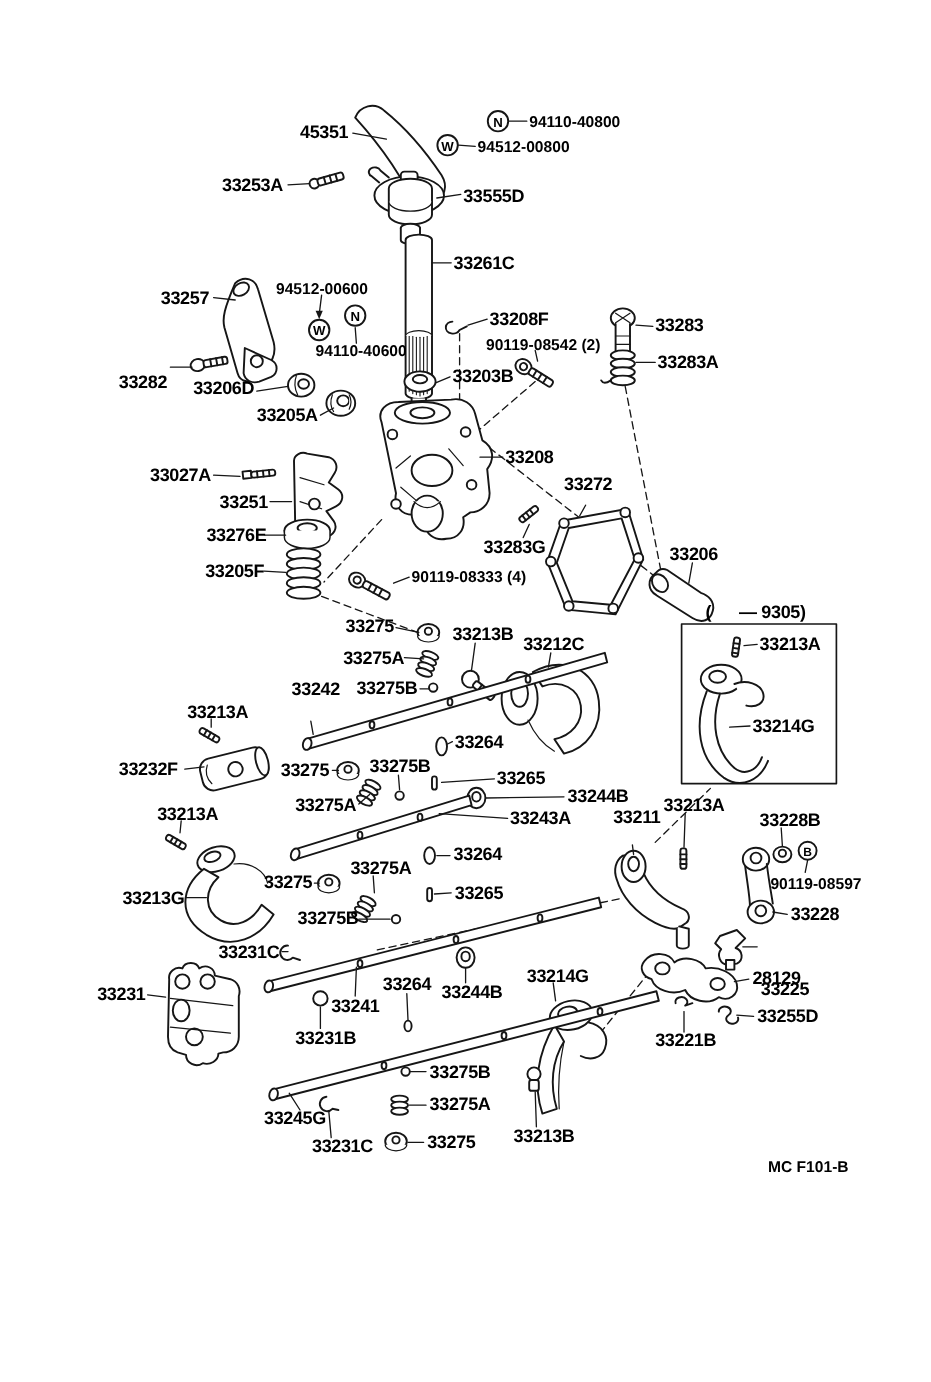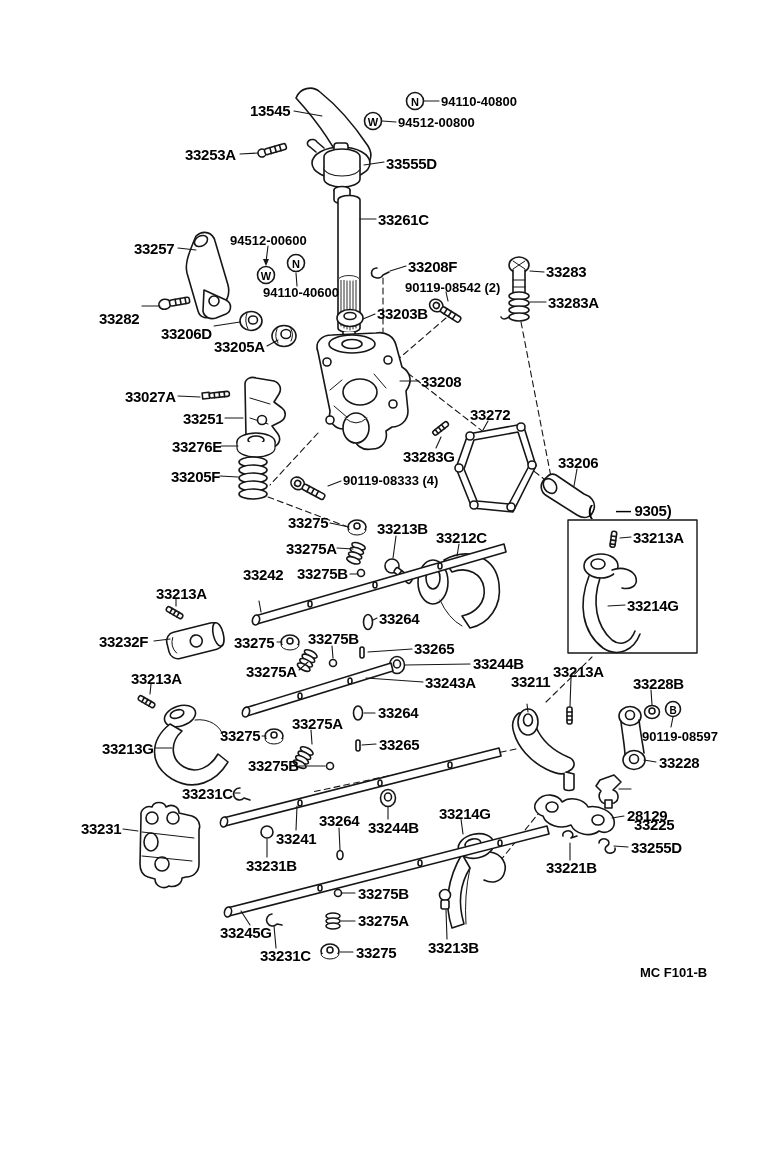--- a/index.html
+++ b/index.html
@@ -516,45 +516,45 @@
     <line x1="461" y1="819" x2="463" y2="834"></line>
     <line x1="250" y1="925" x2="241" y2="911"></line>
     <line x1="276" y1="948" x2="274" y2="926"></line>
     <line x1="355" y1="893" x2="342" y2="893"></line>
     <line x1="355" y1="921" x2="341" y2="921"></line>
     <line x1="353" y1="952" x2="340" y2="952"></line>
     <line x1="447" y1="939" x2="446" y2="910"></line>
   </g>
 </svg>
 
-<div class="lbl" style="left:250px;top:103px">13545</div>
+<div class="lbl" style="left:250px;top:103px">45351</div>
 <div class="lbl sm" style="left:441px;top:95px">94110-40800</div>
 <div class="lbl sm" style="left:398px;top:116px">94512-00800</div>
 <div class="lbl" style="left:185px;top:147px">33253A</div>
 <div class="lbl" style="left:386px;top:156px">33555D</div>
 <div class="lbl" style="left:378px;top:212px">33261C</div>
 <div class="lbl sm" style="left:230px;top:234px">94512-00600</div>
 <div class="lbl" style="left:134px;top:241px">33257</div>
 <div class="lbl sm" style="left:263px;top:286px">94110-40600</div>
 <div class="lbl" style="left:99px;top:311px">33282</div>
-<div class="lbl" style="left:161px;top:326px">33206D</div>
+<div class="lbl" style="left:161px;top:316px">33206D</div>
 <div class="lbl" style="left:214px;top:339px">33205A</div>
 <div class="lbl" style="left:377px;top:306px">33203B</div>
 <div class="lbl" style="left:408px;top:259px">33208F</div>
 <div class="lbl sm" style="left:405px;top:281px">90119-08542 (2)</div>
 <div class="lbl" style="left:546px;top:264px">33283</div>
 <div class="lbl" style="left:548px;top:295px">33283A</div>
 <div class="lbl" style="left:421px;top:374px">33208</div>
 <div class="lbl" style="left:125px;top:389px">33027A</div>
 <div class="lbl" style="left:183px;top:411px">33251</div>
 <div class="lbl" style="left:172px;top:439px">33276E</div>
 <div class="lbl" style="left:171px;top:469px">33205F</div>
 <div class="lbl sm" style="left:343px;top:474px">90119-08333 (4)</div>
 <div class="lbl" style="left:403px;top:449px">33283G</div>
-<div class="lbl" style="left:470px;top:407px">33272</div>
+<div class="lbl" style="left:470px;top:396px">33272</div>
 <div class="lbl" style="left:558px;top:455px">33206</div>
 <div class="lbl" style="left:588px;top:503px">(      — 9305)</div>
 <div class="lbl" style="left:633px;top:530px">33213A</div>
 <div class="lbl" style="left:627px;top:598px">33214G</div>
 <div class="lbl" style="left:288px;top:515px">33275</div>
 <div class="lbl" style="left:377px;top:521px">33213B</div>
 <div class="lbl" style="left:436px;top:530px">33212C</div>
 <div class="lbl" style="left:286px;top:541px">33275A</div>
 <div class="lbl" style="left:297px;top:566px">33275B</div>
 <div class="lbl" style="left:156px;top:586px">33213A</div>

